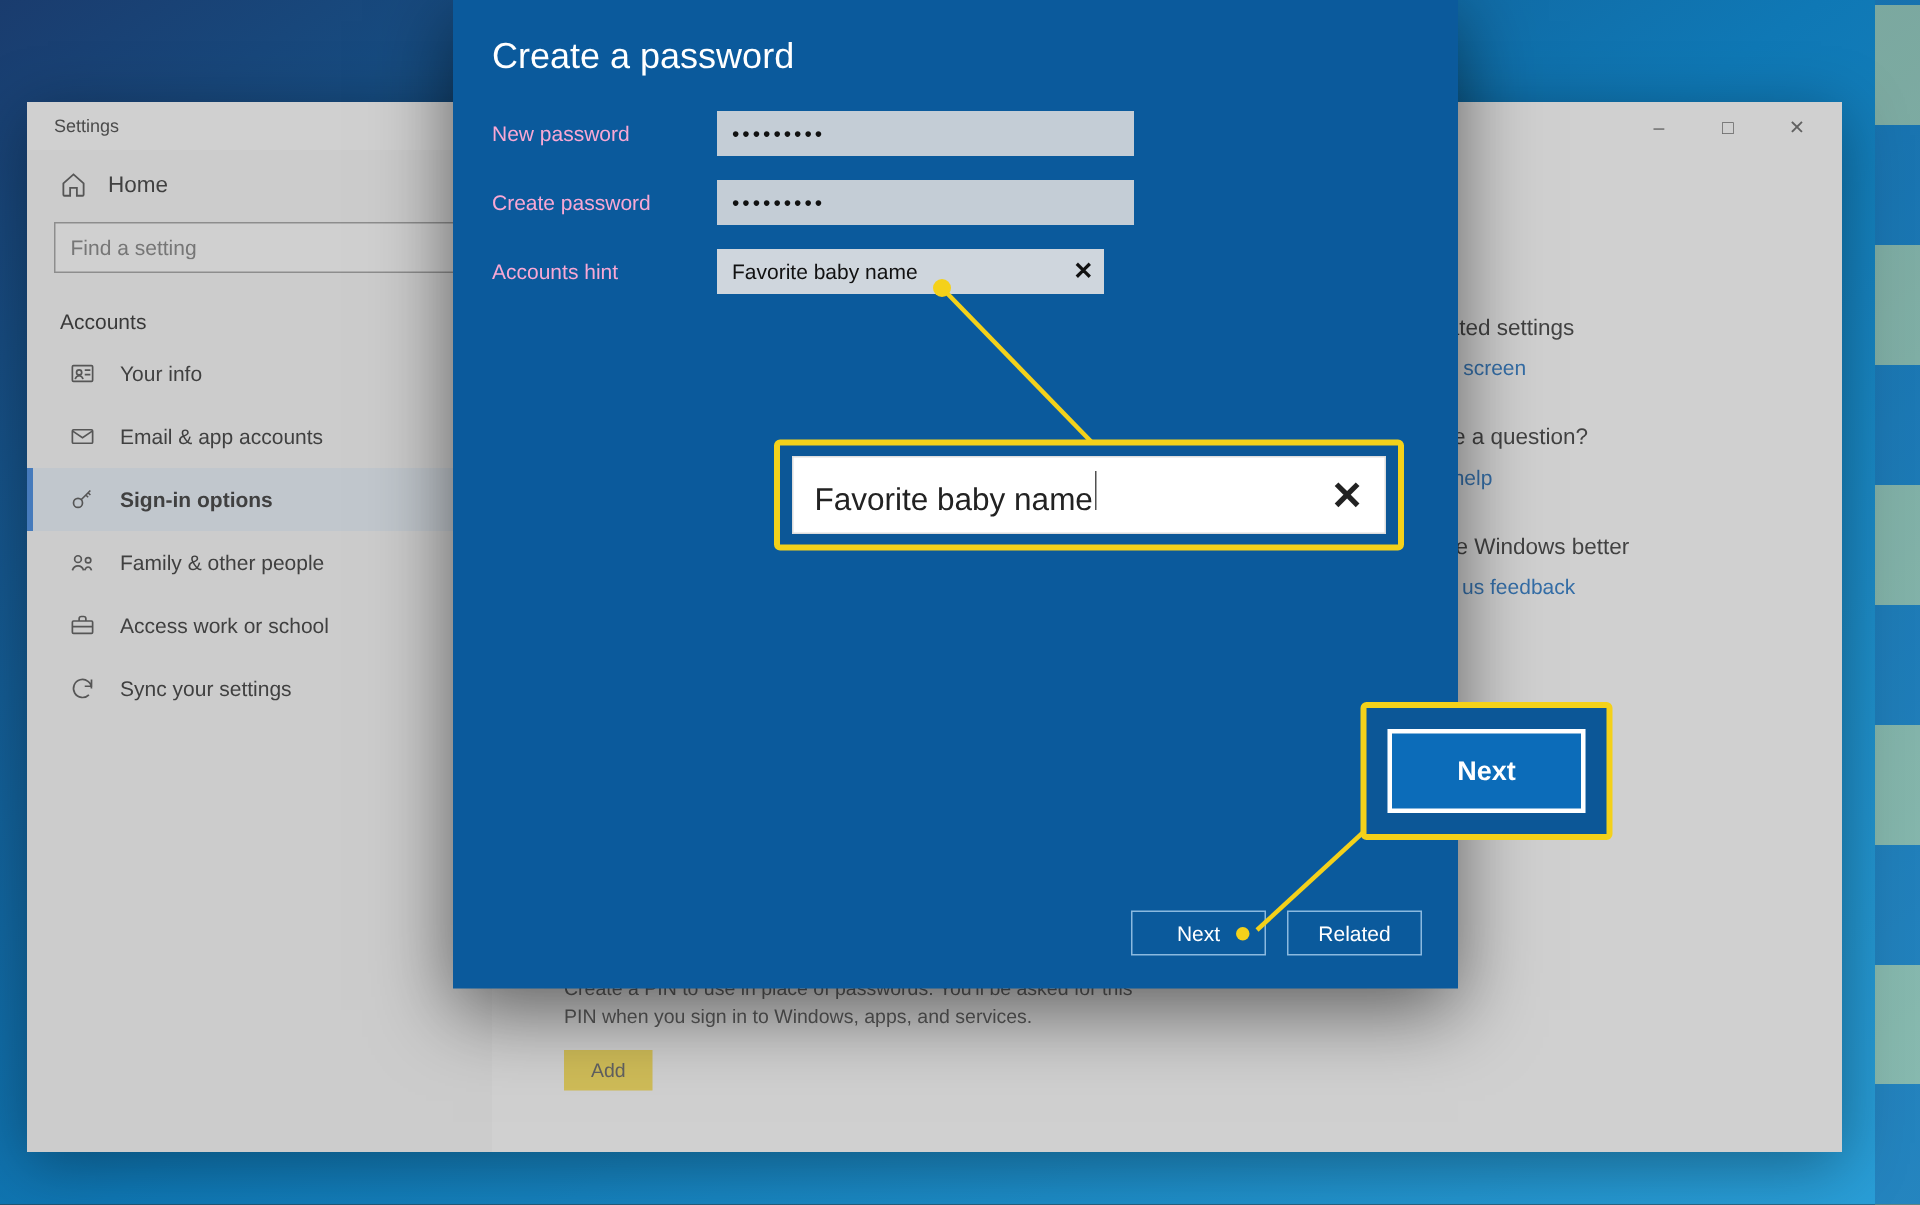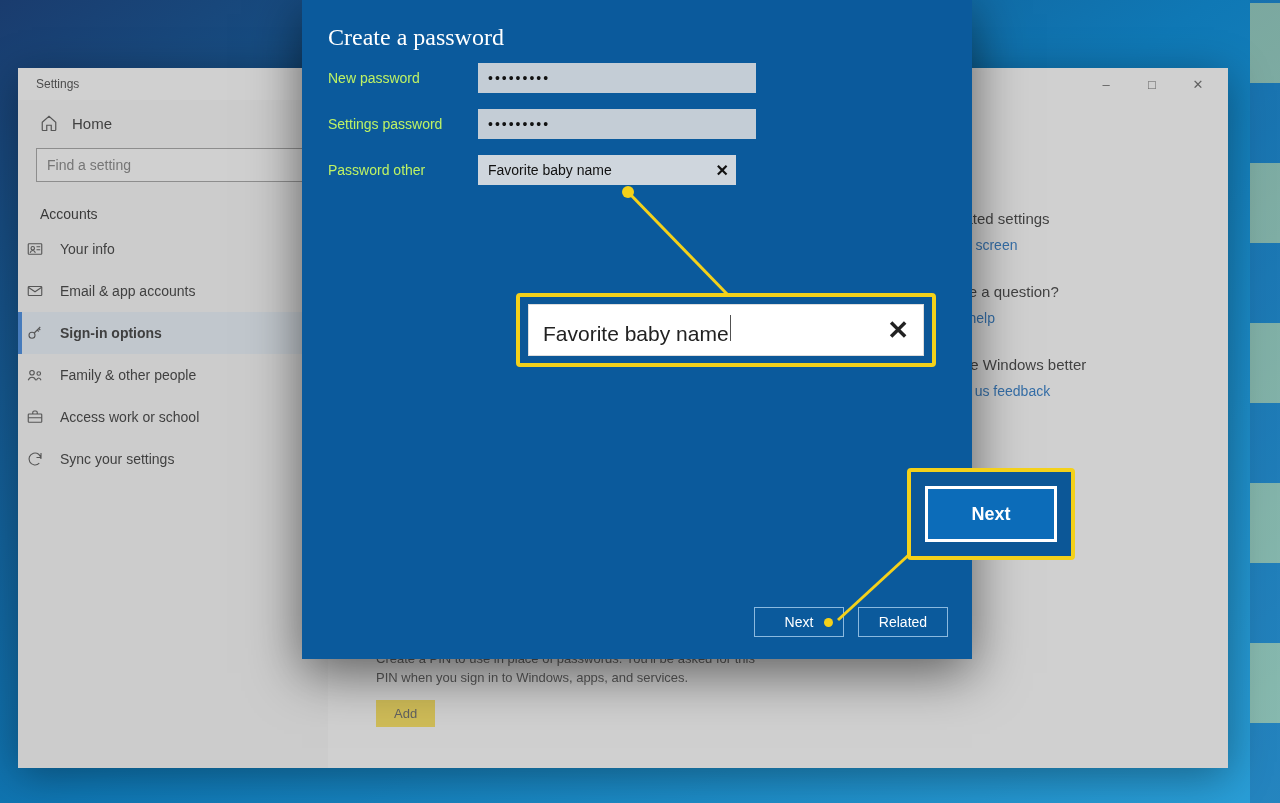--- a/index.html
+++ b/index.html
@@ -14,41 +14,41 @@
   .titlebar .controls{display:flex;gap:2px;}
   .titlebar .controls div{width:44px;height:28px;display:flex;align-items:center;justify-content:center;color:#555;font-size:13px;}
   .winbody{display:flex;height:calc(100% - 32px);}
 
   
   .left{width:310px;background:#f9f9f9;border-right:0;}
   .home{display:flex;align-items:center;gap:14px;padding:14px 22px 12px;font-size:15px;color:#222;}
   .search-wrap{margin:4px 18px 14px;}
   .search-wrap input{width:100%;height:32px;border:1px solid #999;padding:0 10px;font-size:14px;color:#1d4ed8;background:#fff;}
   .section-title{padding:10px 22px 6px;font-size:14px;font-weight:400;color:#161616;}
-  .navitem{display:flex;align-items:center;gap:16px;padding:12px 8px;font-size:14px;color:#222;}
+  .navitem{display:flex;align-items:center;gap:16px;padding:12px 28px;font-size:14px;color:#222;}
   .navitem.active{background:#e8f1fb;position:relative;font-weight:bold;}
   .navitem.active::before{content:"";position:absolute;left:0;top:0;bottom:0;width:4px;background:#2b7de1;}
   .ico{width:18px;height:18px;display:inline-flex;align-items:center;justify-content:center;color:#3a3a3a;}
 
   
   .right{flex:1;padding:30px 36px 20px 48px;position:relative;display:flex;}
   .main-col{flex:1;}
   .side-col{width:250px;font-size:14px;color:#333;padding-top:80px;}
   .side-col h4{font-weight:400;font-size:15px;margin:0 0 10px;color:#262626;}
   .side-col a{color:#1169c0;text-decoration:none;display:block;margin-bottom:30px;font-size:14px;}
   .pin-text{font-size:13px;color:#4a4a4a;max-width:400px;line-height:1.45;}
   .add-btn{margin-top:12px;background:#fde047;border:none;padding:6px 18px;font-size:13px;color:#555;}
   .graymask{position:absolute;inset:0;background:rgba(120,120,120,.35);pointer-events:none;}
 
   
   .dialog{position:absolute;left:302px;top:0;width:670px;height:659px;background:#0b5a9c;color:#fff;box-shadow:0 14px 50px rgba(0,0,0,.55);z-index:30;}
   .dlg-pad{padding:24px 34px 20px 26px;}
-  .dlg-title{font-size:24px;font-weight:300;margin-bottom:12px;font-family:Liberation Serif, serif;}
+  .dlg-title{font-size:24px;font-weight:300;margin-bottom:22px;}
   .row{display:flex;align-items:center;margin-bottom:16px;}
-  .row .lab{width:150px;font-size:14px;color:#bef264;}
+  .row .lab{width:150px;font-size:14px;color:#f9a8d4;}
   .row .field{width:258px;height:30px;background:#c4cdd6;border:none;padding:0 10px;font-size:14px;color:#111;letter-spacing:2px;}
   .row .hint-field{background:#cfd6dd;letter-spacing:normal;width:228px;}
   .hint-wrap{display:flex;align-items:center;background:#cfd6dd;width:258px;height:30px;}
   .hint-wrap .clearx{width:30px;height:30px;display:flex;align-items:center;justify-content:center;color:#111;font-weight:700;cursor:pointer;font-size:16px;}
   .dlg-footer{position:absolute;right:24px;bottom:22px;display:flex;gap:14px;}
   .dlg-btn{width:88px;height:28px;background:transparent;border:1px solid #8bb9df;color:#fff;font-size:14px;display:flex;align-items:center;justify-content:center;position:relative;}
 
   
   .callout-hint{position:absolute;left:516px;top:293px;width:420px;height:74px;border:4px solid #f4d11a;border-radius:4px;background:#0c5797;z-index:40;display:flex;align-items:center;padding:8px;box-sizing:border-box;}
   .callout-hint .inner{background:#fff;flex:1;height:100%;display:flex;align-items:center;justify-content:space-between;padding:0 14px;font-size:21px;color:#222;border:1px solid #ddd;}
@@ -167,25 +167,25 @@
 </div>
 
 <div class="dialog">
   <div class="dlg-pad">
     <div class="dlg-title">Create a password</div>
     <div class="row">
       <div class="lab">New password</div>
       <input class="field" type="text" value="•••••••••" style="">
     </div>
     <div class="row">
-      <div class="lab">Settings password</div>
+      <div class="lab">Create password</div>
       <input class="field" type="text" value="•••••••••" style="">
     </div>
     <div class="row">
-      <div class="lab">Password other</div>
+      <div class="lab">Accounts hint</div>
       <div class="hint-wrap">
         <input class="field hint-field" type="text" value="Favorite baby name" style="">
         <div class="clearx">✕</div>
       </div>
     </div>
   </div>
   <div class="dlg-footer">
     <div class="dlg-btn">
       <span>Next</span>
       <span style="position:absolute;right:10px;width:9px;height:9px;border-radius:50%;background:#f4d11a;"></span>

